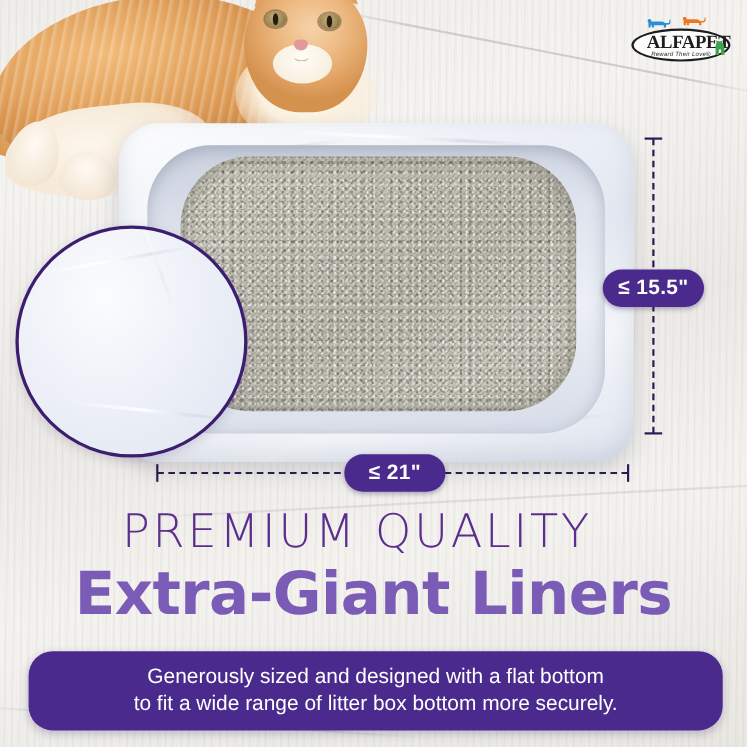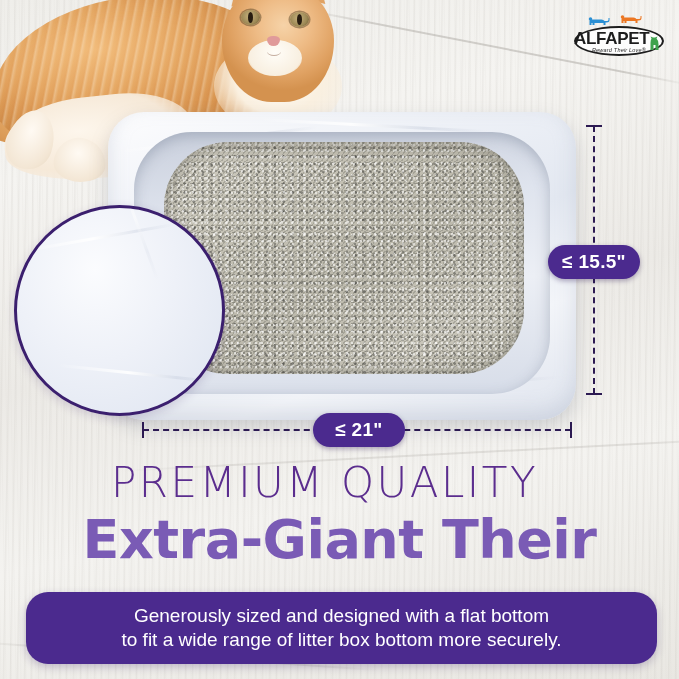--- a/index.html
+++ b/index.html
@@ -338,26 +338,26 @@
     left: 2px; top: 14px;
     width: 90px; height: 30px;
     border: 2px solid #1d1d1d;
     border-radius: 50%;
     background: rgba(255,255,255,0.82);
   }
   .logo-word {
     position: absolute;
     left: 2px; top: 17px;
     width: 90px;
-    text-align: left;
+    text-align: right;
     font-size: 17px;
     font-weight: bold;
     letter-spacing: -0.3px;
     color: #1d1d1d;
-    font-family: Liberation Sans, sans-serif;
+    font-family: Liberation Serif, serif;
   }
   .logo-tag {
     position: absolute;
     left: 2px; top: 35px;
     width: 90px;
     text-align: center;
     font-size: 5.5px;
     color: #2a2a2a;
     font-style: italic;
     letter-spacing: .2px;
@@ -489,20 +489,20 @@
     </svg>
     <div class="logo-oval"></div>
     <div class="logo-word">ALFAPET</div>
     <div class="logo-tag">Reward Their Love®</div>
     <svg class="logo-cat-green" viewBox="0 0 26 32">
       <path d="M7 5 L5 1 L10 3 L14 3 L19 1 L17 5 Q21 9 21 16 L21 28 L15 28 L15 18 L11 18 L11 28 L5 28 L5 14 Q5 8 7 5 Z" fill="#3fa34d"></path>
     </svg>
   </div>
 
   <div class="headline-1">PREMIUM QUALITY</div>
-  <div class="headline-2">Extra-Giant Their</div>
+  <div class="headline-2">Extra-Giant Liners</div>
 
   <div class="banner">
     <div class="banner-line">Generously sized and designed with a flat bottom</div>
     <div class="banner-line">to fit a wide range of litter box bottom more securely.</div>
   </div>
 
 </div>
 
 </body></html>

